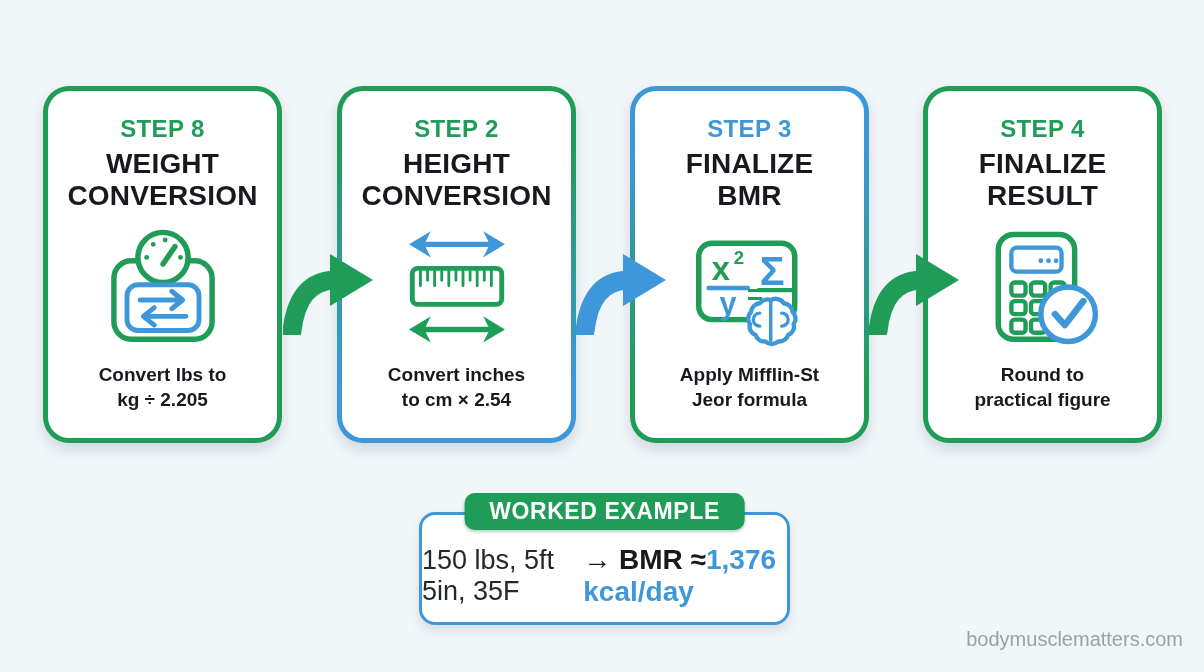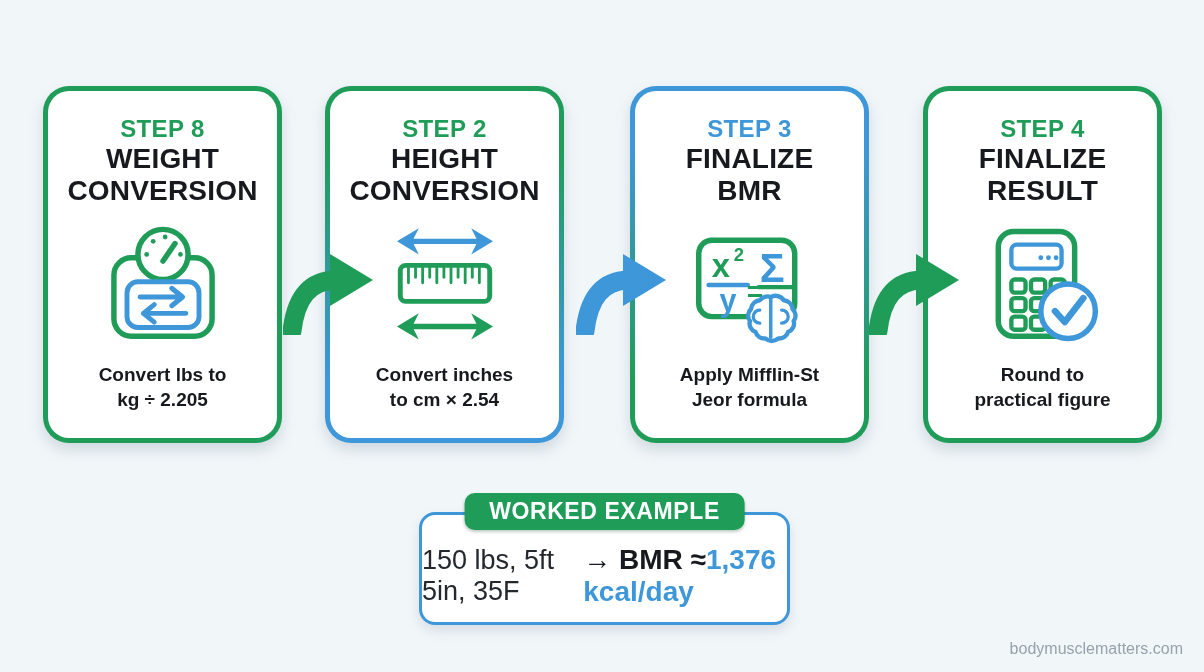--- a/index.html
+++ b/index.html
@@ -15,21 +15,21 @@
         box-shadow:0 7px 14px rgba(110,130,150,.25)}
   .card.b-green{background:var(--green)}
   .card.b-g2b{background:linear-gradient(180deg,var(--green) 18%,var(--blue) 82%)}
   .card.b-b2g{background:linear-gradient(180deg,var(--blue) 18%,var(--green) 82%)}
   .card-inner{width:100%;height:100%;background:var(--card-bg);border-radius:21px;
         display:flex;flex-direction:column;align-items:center;text-align:center;
         padding:24px 10px 26px}
   .step-label{font-size:24px;font-weight:700;letter-spacing:.4px}
   .step-label.green{color:var(--green)}
   .step-label.blue{color:var(--blue)}
-  .card-title{font-size:28px;font-weight:800;line-height:1.14;
+  .card-title{margin-top:5px;font-size:28px;font-weight:800;line-height:1.14;
         color:var(--text-dark);white-space:pre-line;letter-spacing:.2px}
   .icon-wrap{flex:1;display:flex;align-items:center;justify-content:center}
   .icon-wrap svg{width:122px;height:120px;display:block}
   .caption{font-size:19px;font-weight:700;line-height:1.28;color:var(--text-dark);white-space:pre-line}
 
   
   svg .sg{stroke:var(--green)} svg .sb{stroke:var(--blue)}
   svg .fg{fill:var(--green)}  svg .fb{fill:var(--blue)}
   svg .nf{fill:none}          svg .fw{fill:#fff}
   svg .rnd{stroke-linecap:round;stroke-linejoin:round}
@@ -49,21 +49,21 @@
         display:flex;align-items:center;justify-content:center;
         padding-top:14px;gap:6px}
   .example-badge{position:absolute;top:-22px;left:50%;transform:translateX(-50%);
         background:var(--green);color:var(--badge-text-color);font-size:23px;font-weight:800;
         letter-spacing:.6px;padding:5px 25px;border-radius:10px;white-space:nowrap;
         box-shadow:0 2px 3px rgba(0,60,30,.25)}
   .example-inputs{font-size:27px;color:#23272e}
   .example-result{font-size:28px;font-weight:800;color:var(--text-dark)}
   .example-result .value{color:var(--blue);margin-left:0}
 
-  .watermark{position:absolute;right:21px;bottom:14px;font-size:16px;color:var(--watermark-color)}
+  .watermark{position:absolute;right:21px;bottom:21px;font-size:20px;color:var(--watermark-color)}
 </style>
 </head>
 <body>
 
 <div class="stage">
 
   <div class="card b-green" style="left:43px">
     <div class="card-inner">
       <div class="step-label green">STEP 8</div>
       <div class="card-title">WEIGHT
@@ -80,21 +80,21 @@
           <rect class="nf sb rnd" x="22" y="52" width="66" height="42" rx="10" stroke-width="4.5"></rect>
           <path class="nf sb rnd" d="M34 66 H72 M63 58 L73 66 L63 74" stroke-width="4.5"></path>
           <path class="nf sb rnd" d="M76 81 H38 M47 73 L37 81 L47 89" stroke-width="4.5"></path>
         </svg>
       </div>
       <div class="caption">Convert lbs to
 kg ÷ 2.205</div>
     </div>
   </div>
 
-  <div class="card b-g2b" style="left:325px">
+  <div class="card b-g2b" style="left:337px">
     <div class="card-inner">
       <div class="step-label green">STEP 2</div>
       <div class="card-title">HEIGHT
 CONVERSION</div>
       <div class="icon-wrap">
         <svg viewBox="0 0 110 110">
           <path class="nf sb rnd" d="M22 15 H88" stroke-width="5"></path>
           <polygon class="fb" points="11,15 31,3 25,15 31,27"></polygon>
           <polygon class="fb" points="99,15 79,3 85,15 79,27"></polygon>
           <rect class="nf sg rnd" x="14" y="37" width="82" height="33" rx="5" stroke-width="4.5"></rect>

